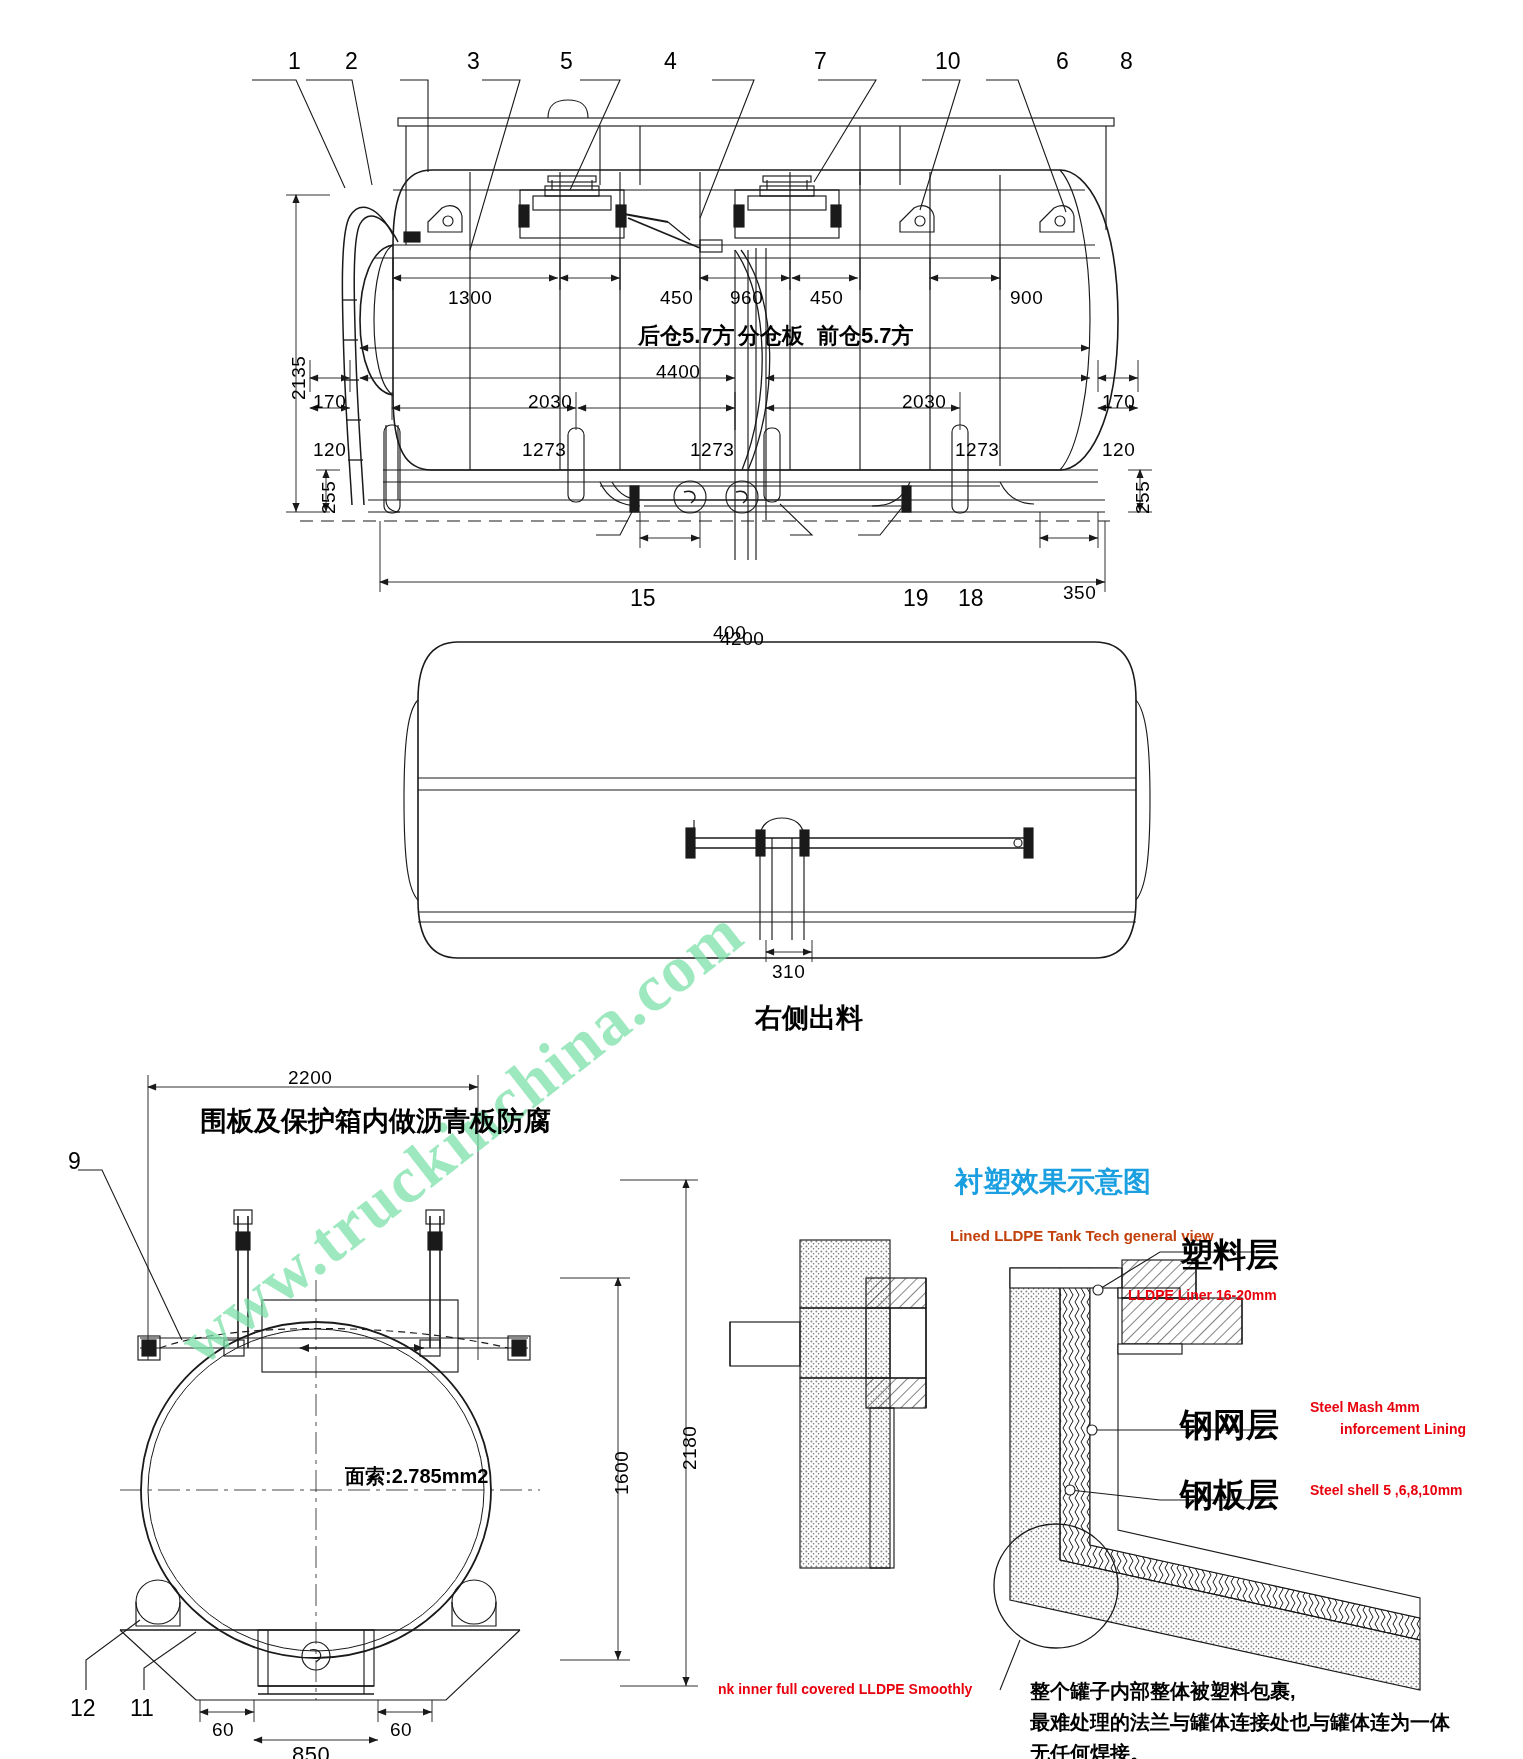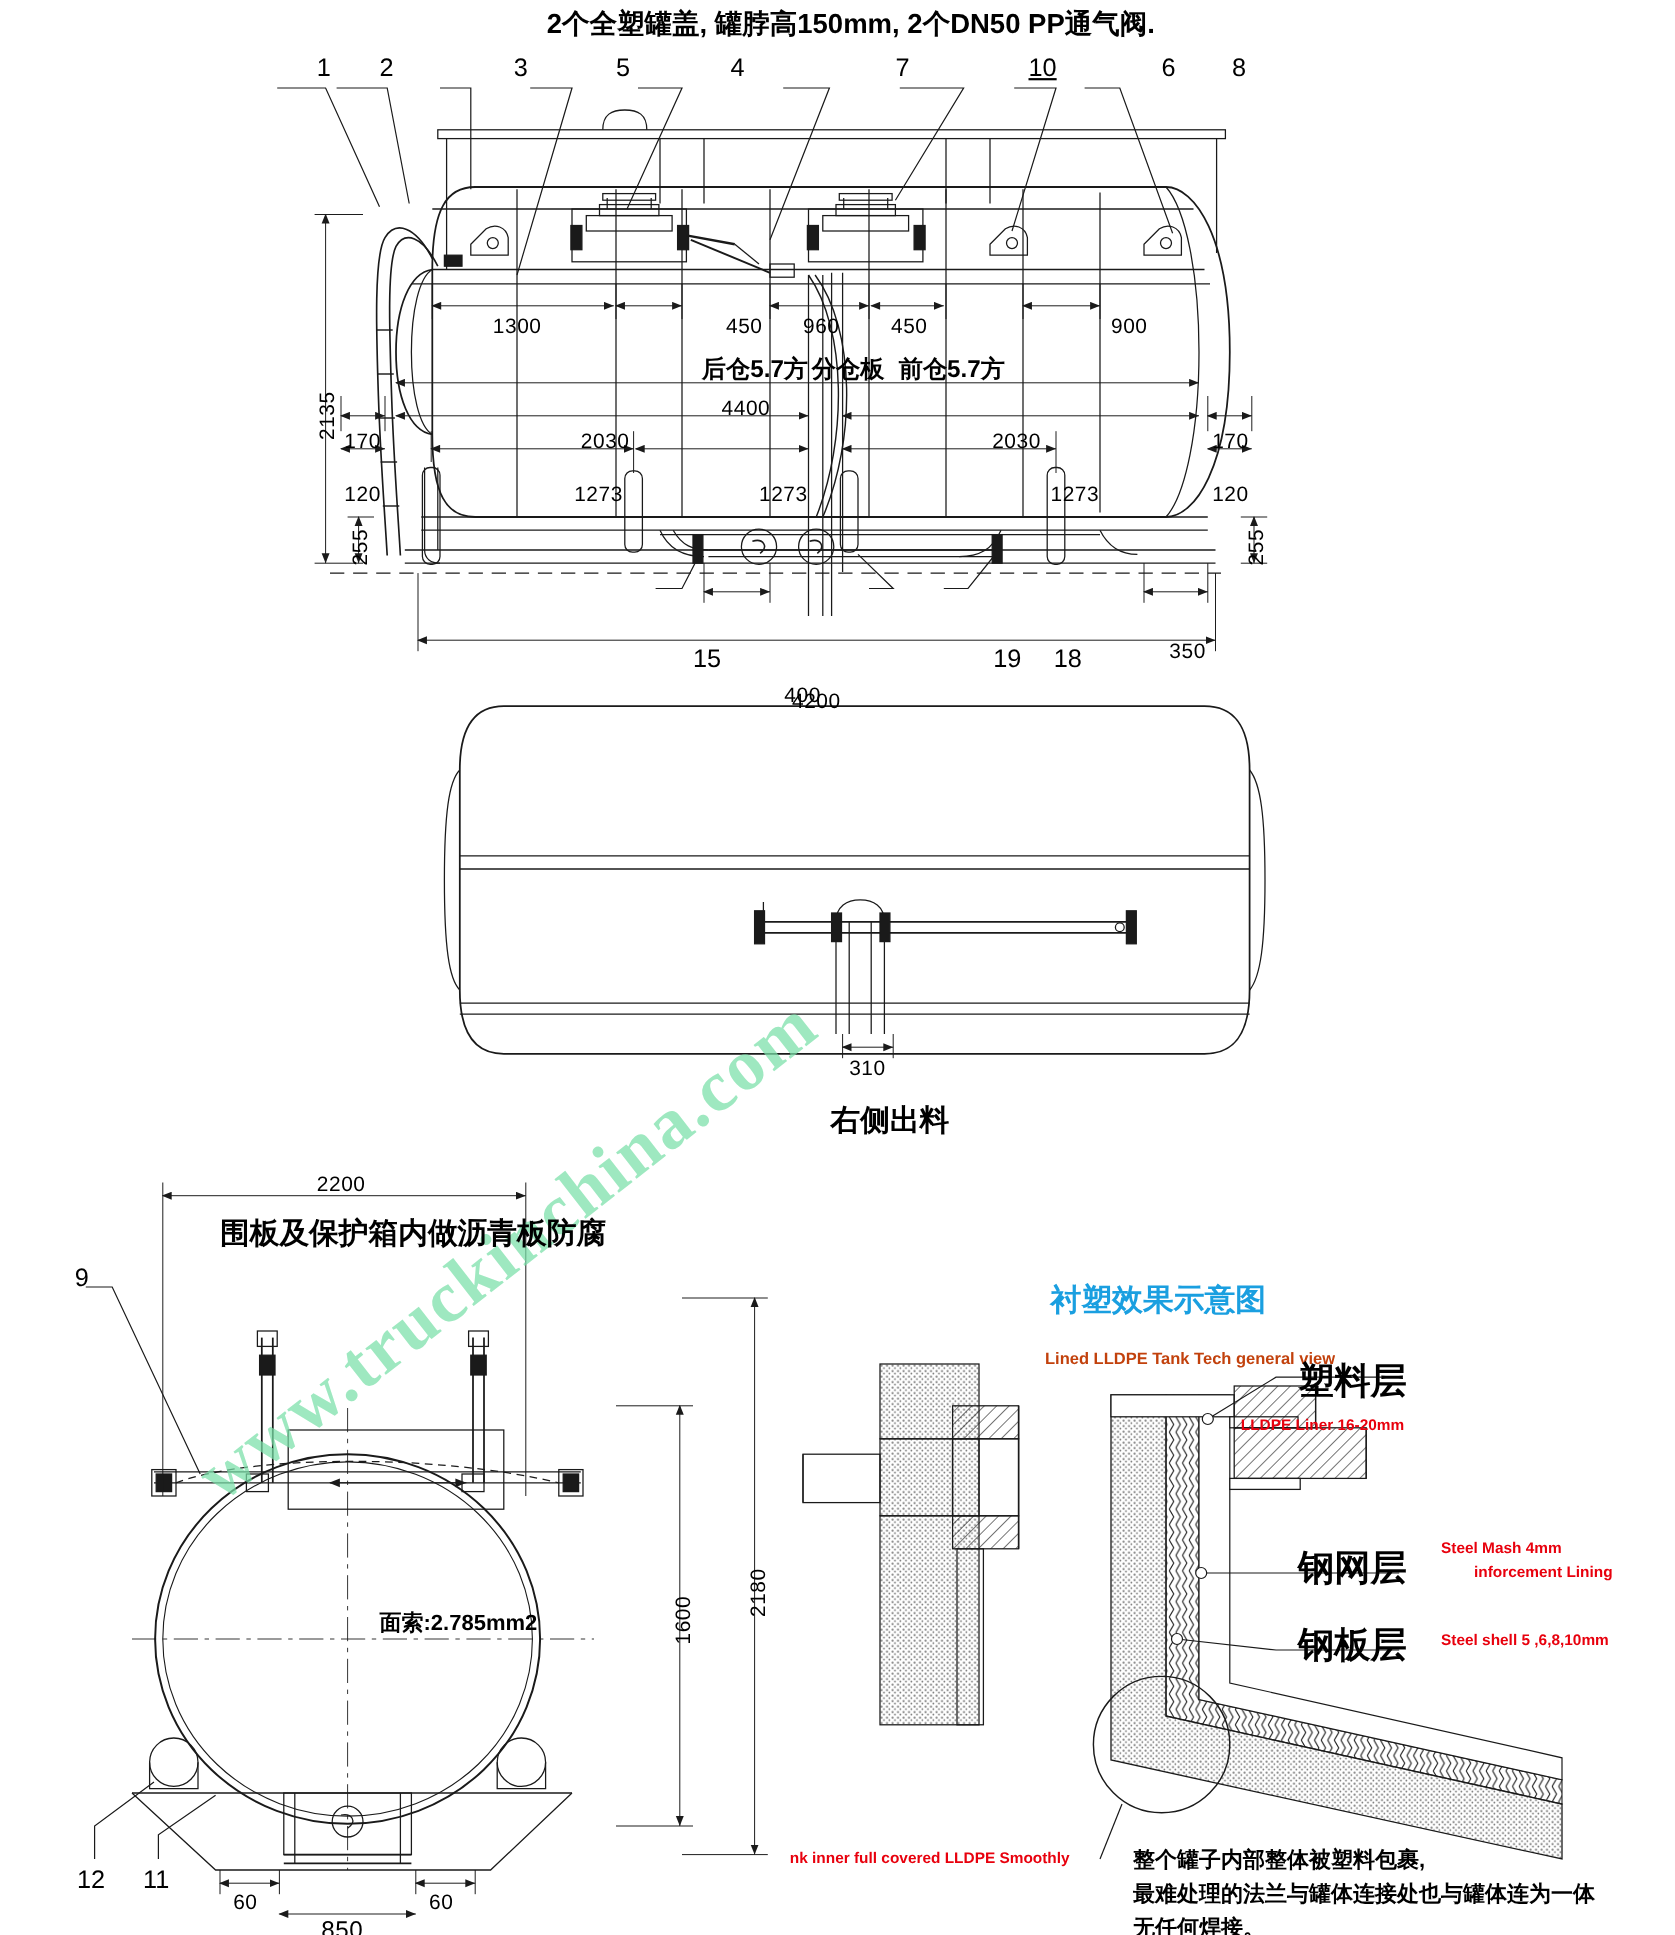--- a/index.html
+++ b/index.html
@@ -445,29 +445,28 @@
       </g>
 
       <path d="M1020 1640 L1000 1690" stroke-width="1.1"></path>
     </g>
   </svg>
 
   <div class="wm">
     <span style="left:10px;  top:760px;">www.truckinchina.com</span>
   </div>
 
-  <div class="lbl title" style="left:497px; top:10px;">2个全塑罐盖, 罐脖高150mm, 2个DN50 PP通气阀.</div>
 
   <div class="lbl cal" style="left:288px; top:50px;">1</div>
   <div class="lbl cal" style="left:345px; top:50px;">2</div>
   <div class="lbl cal" style="left:467px; top:50px;">3</div>
   <div class="lbl cal" style="left:560px; top:50px;">5</div>
   <div class="lbl cal" style="left:664px; top:50px;">4</div>
   <div class="lbl cal" style="left:814px; top:50px;">7</div>
-  <div class="lbl cal" style="left:935px; top:50px;text-decoration:underline;">10</div>
+  <div class="lbl cal" style="left:935px; top:50px;">10</div>
   <div class="lbl cal" style="left:1056px; top:50px;">6</div>
   <div class="lbl cal" style="left:1120px; top:50px;">8</div>
 
   <div class="lbl dim" style="left:448px; top:288px;">1300</div>
   <div class="lbl dim" style="left:660px; top:288px;">450</div>
   <div class="lbl dim" style="left:730px; top:288px;">960</div>
   <div class="lbl dim" style="left:810px; top:288px;">450</div>
   <div class="lbl dim" style="left:1010px; top:288px;">900</div>
 
   <div class="lbl cn" style="left:638px; top:325px;">后仓5.7方</div>

